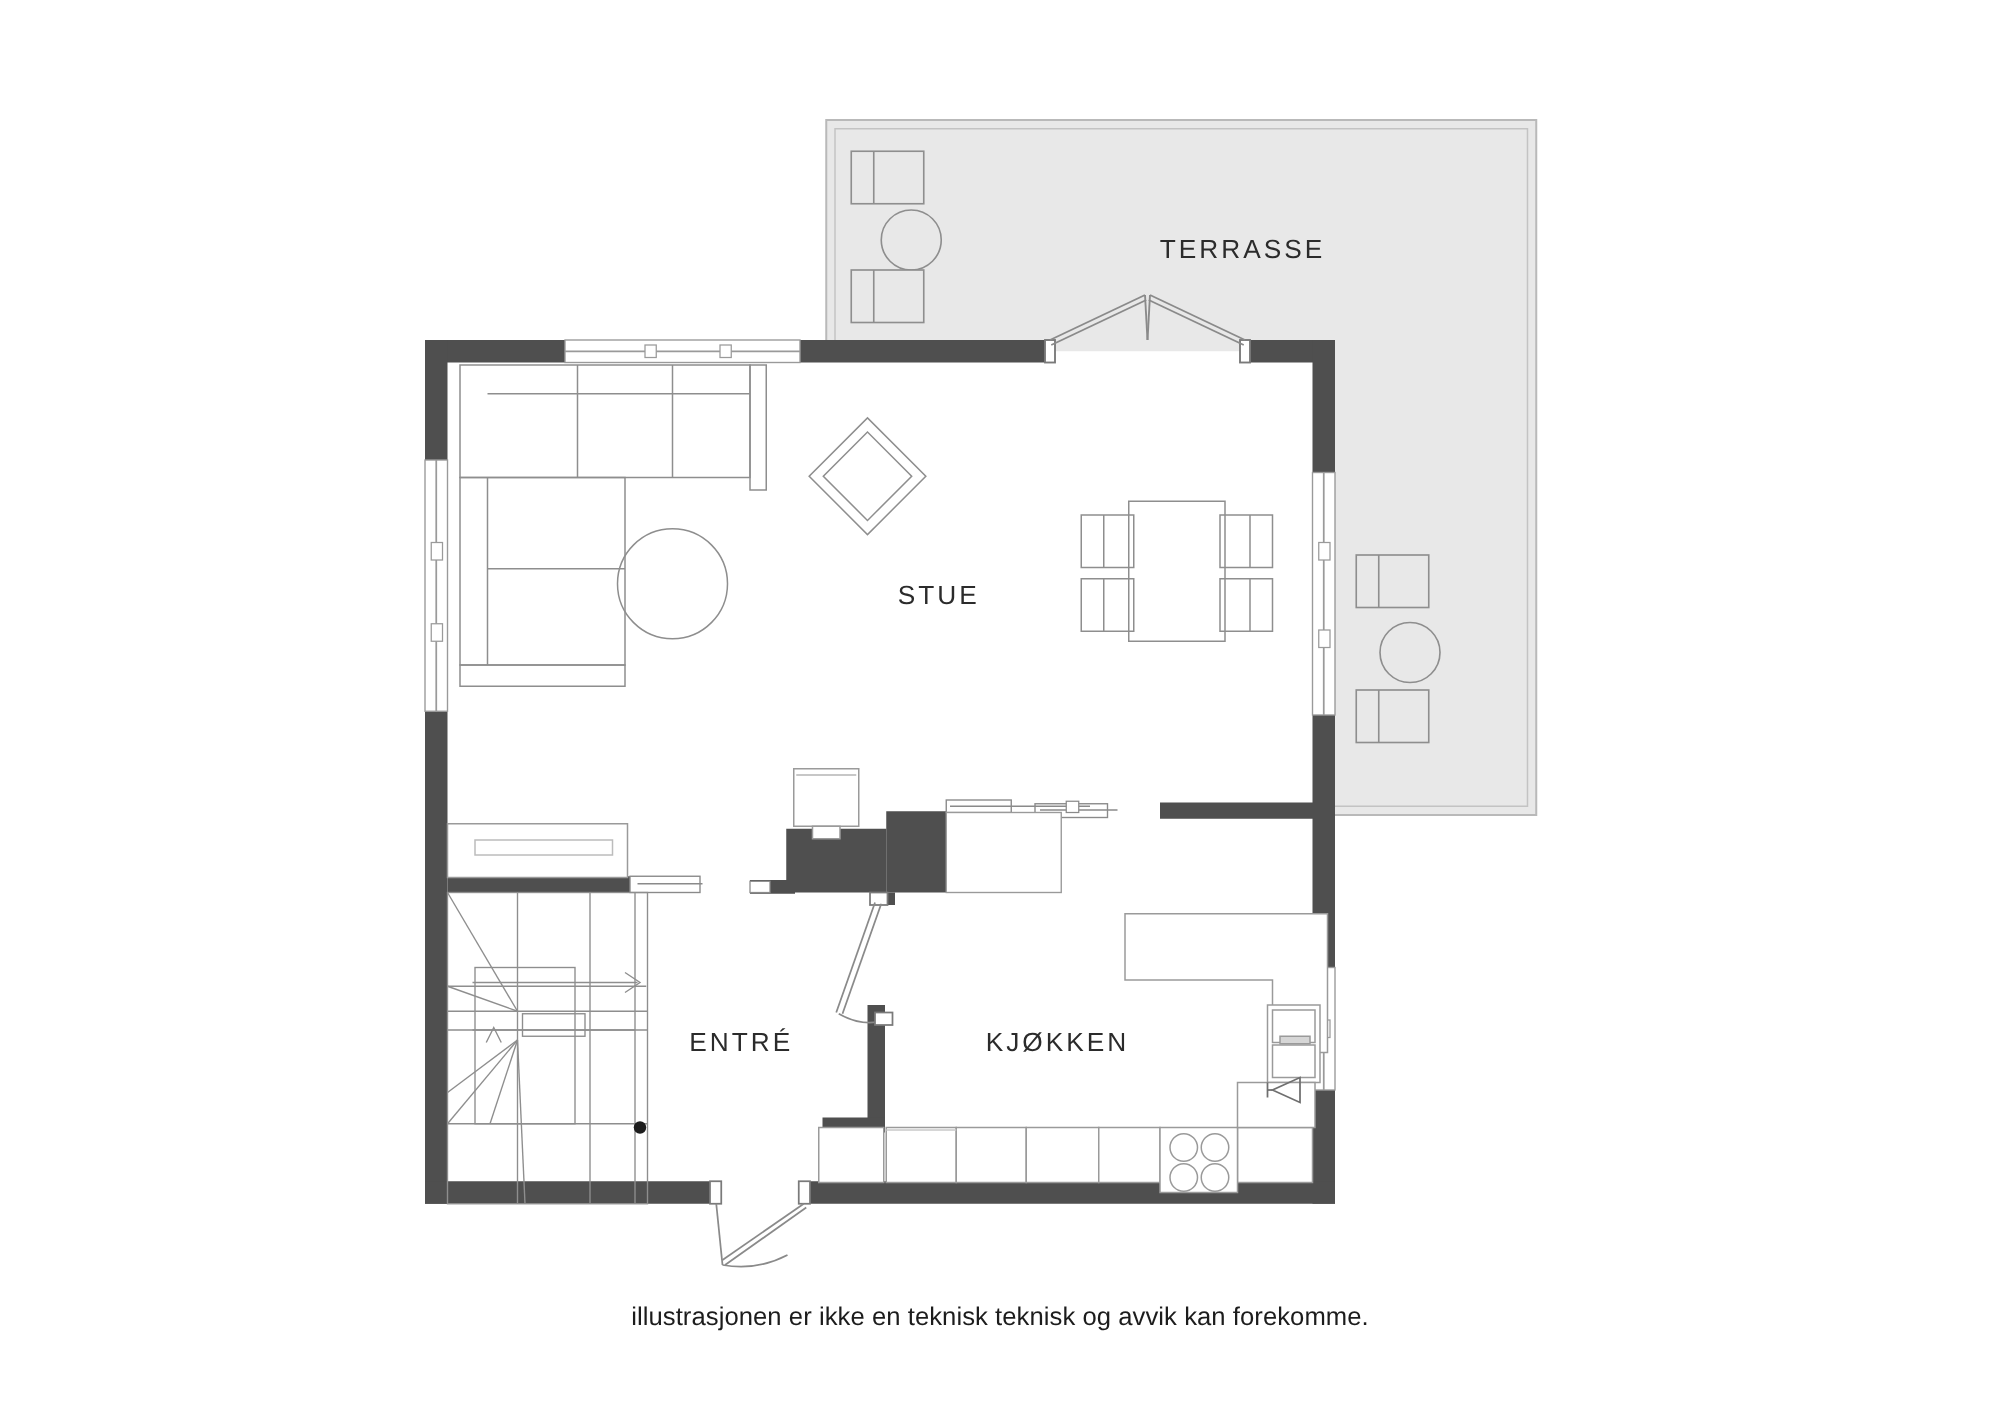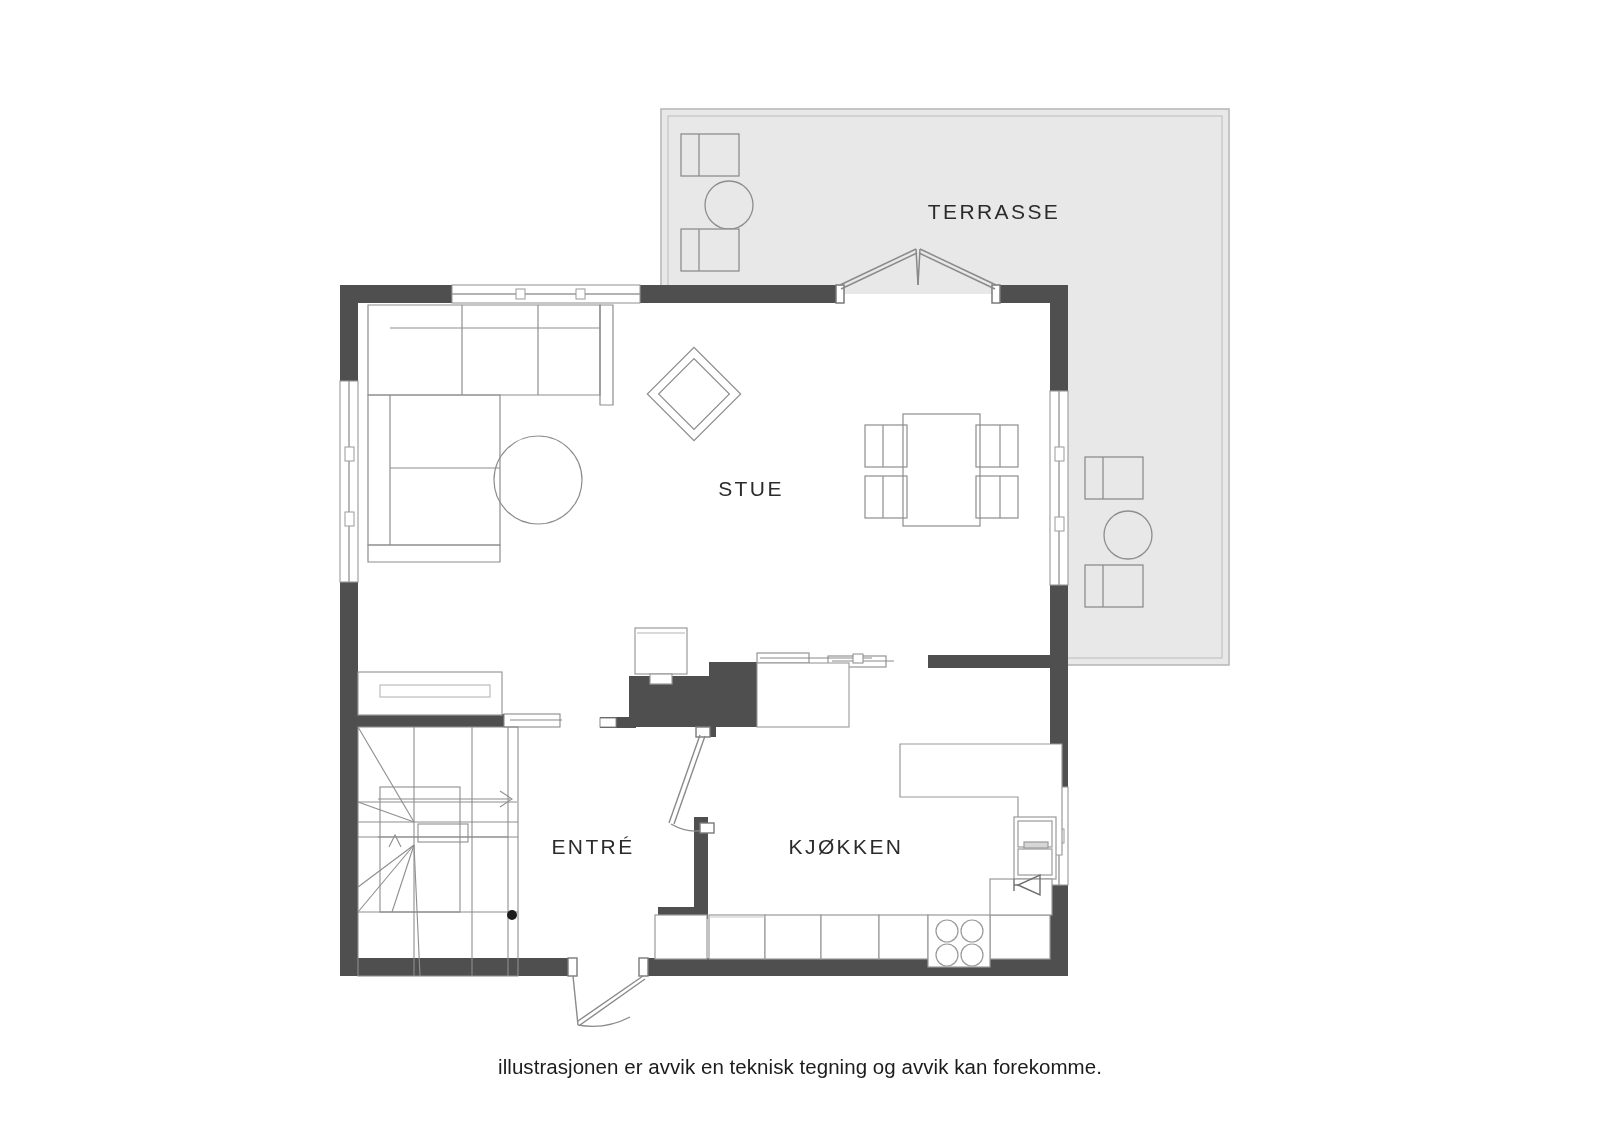--- a/index.html
+++ b/index.html
@@ -9,21 +9,21 @@
   }
   body {
     width: 1600px;
     height: 1131px;
     font-family: "Liberation Sans", sans-serif;
     overflow: hidden;
     position: relative;
   }
   #plan-root {
     position: absolute;
-    left: 0; top: 17px;
+    left: 0; top: 4px;
     width: 1600px;
     height: 976px;
   }
   svg.floorplan {
     display: block;
     width: 1600px;
     height: 1131px;
   }
   .room-label {
     font-family: "Liberation Sans", sans-serif;
@@ -294,15 +294,15 @@
     <line x1="1014" y1="868" x2="1018" y2="868"></line>
   </g>
 
   <text class="room-label" x="994" y="202" text-anchor="middle">TERRASSE</text>
   <text class="room-label" x="751" y="479" text-anchor="middle">STUE</text>
   <text class="room-label" x="593" y="837" text-anchor="middle">ENTRÉ</text>
   <text class="room-label" x="846" y="837" text-anchor="middle">KJØKKEN</text>
 
 </svg>
 
-<div class="caption">illustrasjonen er avvik en teknisk tegning og avvik kan forekomme.</div>
+<div class="caption">illustrasjonen er ikke en teknisk teknisk og avvik kan forekomme.</div>
 
 </div>
 
 </body></html>

